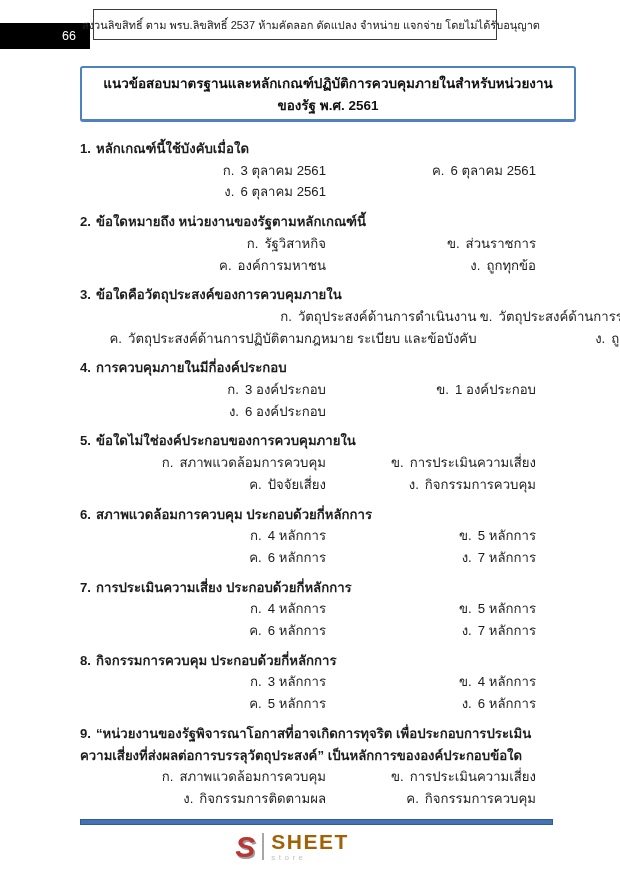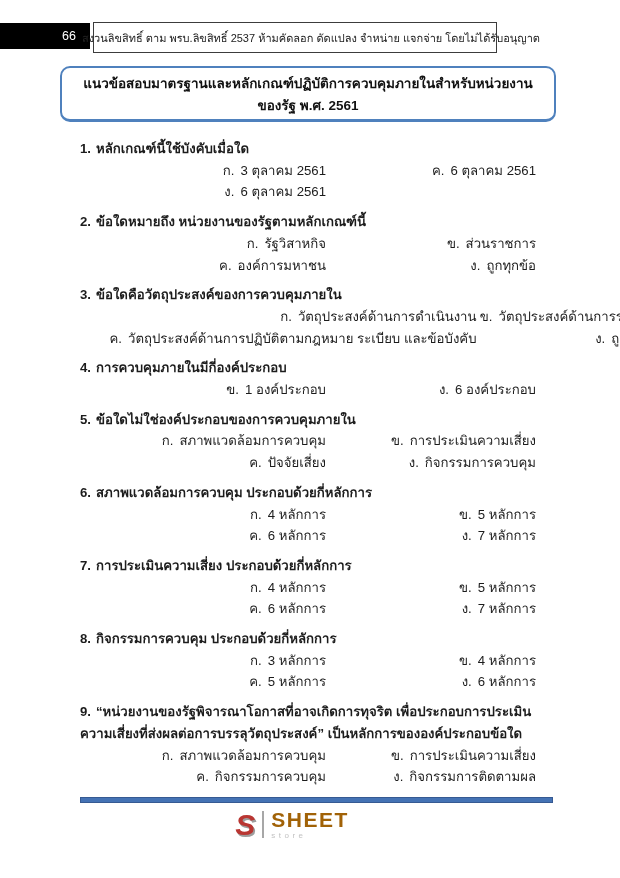--- a/index.html
+++ b/index.html
@@ -16,35 +16,35 @@
   
   .topbar { position: relative; height: 52px; }
   .page-num-bar {
     position: absolute; left: 0; top: 23px;
     width: 90px; height: 26px;
     background: #000;
     color: #fff; font-size: 12.5px; line-height: 26px;
     text-align: right; padding-right: 14px;
   }
   .copyright-box {
-    position: absolute; left: 93px; top: 22px;
+    position: absolute; left: 93px; top: 9px;
     width: 404px; height: 31px;
     border: 1px solid #3c3c3c;
     background: #fff;
     display: flex; align-items: center; justify-content: center;
     font-size: 11px; color: #222; white-space: nowrap; padding-left: 32px;
   }
 
   
   .title-box {
-    margin: 14px 0 0 60px;
+    margin: 14px 0 0 80px;
     width: 496px; min-height: 56px;
     border: 2px solid #4f81bd;
     border-bottom-width: 3px;
-    border-radius: 10px;
+    border-radius: 3px;
     display: flex; align-items: center; justify-content: center;
     padding: 2px 20px;
     font-size: 13.5px; font-weight: bold; color: #111;
     text-align: center;
   }
 
   
   .questions { margin: 16px 40px 0 72px; font-size: 13.2px; }
   .q { margin: 8px; }
   .q-line { line-height: 21.7px; font-weight: bold; }
@@ -135,20 +135,21 @@
         <div class="choice"><span class="c-label">ค.</span><span class="c-text">วัตถุประสงค์ด้านการปฏิบัติตามกฎหมาย ระเบียบ และข้อบังคับ</span></div>
         <div class="choice"><span class="c-label">ง.</span><span class="c-text">ถูกทุกข้อ</span></div>
       </div>
     </section>
 
     <section class="q">
       <div class="q-line">
         <span class="q-num">4.</span><span class="q-text">การควบคุมภายในมีกี่องค์ประกอบ</span>
       </div>
       <div class="choices two-col">
+        <div class="choice"><span class="c-label">ก.</span><span class="c-text">3 องค์ประกอบ</span></div>
         <div class="choice"><span class="c-label">ข.</span><span class="c-text">1 องค์ประกอบ</span></div>
         <div class="choice"><span class="c-label">ง.</span><span class="c-text">6 องค์ประกอบ</span></div>
       </div>
     </section>
 
     <section class="q">
       <div class="q-line">
         <span class="q-num">5.</span><span class="q-text">ข้อใดไม่ใช่องค์ประกอบของการควบคุมภายใน</span>
       </div>
       <div class="choices two-col">
@@ -195,22 +196,22 @@
       </div>
     </section>
 
     <section class="q">
       <div class="q-line">
         <span class="q-num">9.</span><span class="q-text">“หน่วยงานของรัฐพิจารณาโอกาสที่อาจเกิดการทุจริต เพื่อประกอบการประเมินความเสี่ยงที่ส่งผลต่อการบรรลุวัตถุประสงค์” เป็นหลักการขององค์ประกอบข้อใด</span>
       </div>
       <div class="choices two-col">
         <div class="choice"><span class="c-label">ก.</span><span class="c-text">สภาพแวดล้อมการควบคุม</span></div>
         <div class="choice"><span class="c-label">ข.</span><span class="c-text">การประเมินความเสี่ยง</span></div>
+        <div class="choice"><span class="c-label">ง.</span><span class="c-text">กิจกรรมการติดตามผล</span></div>
         <div class="choice"><span class="c-label">ค.</span><span class="c-text">กิจกรรมการควบคุม</span></div>
-        <div class="choice"><span class="c-label">ง.</span><span class="c-text">กิจกรรมการติดตามผล</span></div>
       </div>
     </section>
 
   </main>
 
   <footer class="footer">
     <div class="footer-divider"></div>
     <div class="logo">
       <span class="logo-s">S</span>
       <span class="logo-bar"></span>

